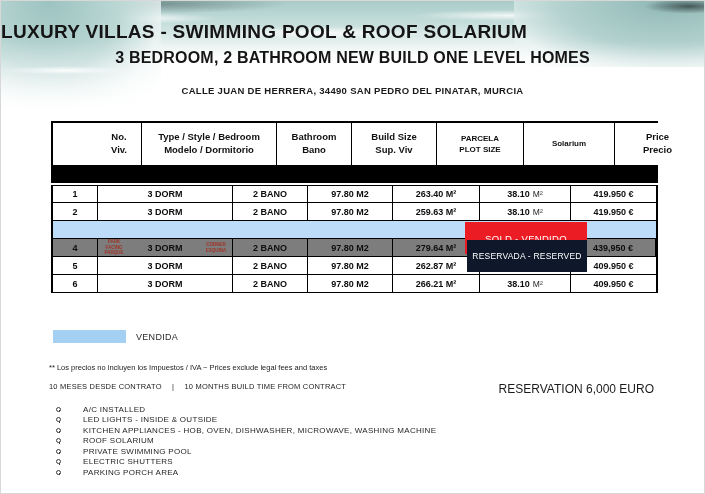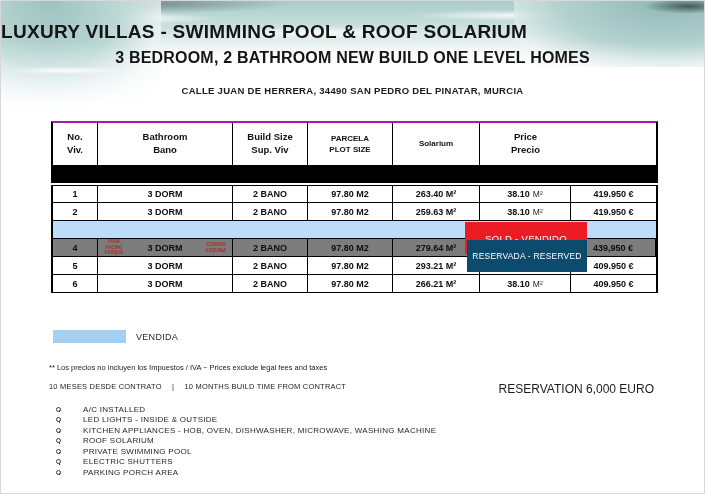--- a/index.html
+++ b/index.html
@@ -52,21 +52,21 @@
   }
 
   
   .tbl { position:absolute; left:50px; top:120px; width:607px; }
   .grid-row {
     display:grid;
     grid-template-columns:45px 135px 75px 85px 87px 91px 85px;
     border-left:2px solid #000; border-right:2px solid #000;
   }
   .thead {
-    border-top:2px solid #a21caf; border-bottom:2px solid #000; height:46px;
+    border-top:2px solid #000000; border-bottom:2px solid #000; height:46px;padding-left:44px;
   }
   .thead .cell { background:#fff; }
   .cell {
     display:flex; flex-direction:column; align-items:center; justify-content:center;
     border-right:1.5px solid #000; text-align:center; overflow:hidden;
   }
   .cell:last-child { border-right:none; }
   .h-main { font-size:9.5px; font-weight:700; color:#111; line-height:1.35; }
   .h-sub  { font-size:9.5px; font-weight:700; color:#111; line-height:1.35; }
   .h-small { font-size:8px; font-weight:700; color:#111; line-height:1.4; }
@@ -79,21 +79,21 @@
   .drow .cell { font-size:9px; font-weight:700; color:#0d0d0d; flex-direction:row; gap:3px; }
   .drow.sold-row { background:#bcdcf9; }
   .drow.sold-row .cell { border-right:none; }
   .drow.reserved-row { background:#7d7d7d; }
   .unit { font-weight:400; font-size:8.5px; color:#1f1f1f; }
   .badge {
     position:absolute; top:1px; height:32px; display:flex; align-items:center; justify-content:center;
     color:#fff; font-weight:400; z-index:3;
   }
   .badge-sold { left:412px; width:122px; background:#ec1c24; font-size:9.5px; letter-spacing:.3px; }
-  .badge-reserved { left:414px; width:120px; background:#0c4a6e; font-size:8.5px; letter-spacing:.2px; }
+  .badge-reserved { left:414px; width:120px; background:#0f172a; font-size:8.5px; letter-spacing:.2px; }
   .type-flex { display:flex; flex-direction:row; align-items:center; justify-content:space-between; width:100%; padding:0 3px; }
   .tag { font-size:4.5px; font-weight:700; color:#a03328; line-height:1.25; text-align:center; width:26px; }
 
   
   .legend { position:absolute; left:52px; top:329px; }
   .legend-row { display:flex; align-items:center; height:13px; }
   .swatch { width:73px; height:13px; }
   .legend-label { margin-left:10px; font-size:9px; color:#2a2a2a; letter-spacing:.3px; }
 
   
@@ -126,20 +126,24 @@
   <div class="title1">LUXURY VILLAS  -  SWIMMING POOL &amp; ROOF SOLARIUM</div>
   <div class="title2">3 BEDROOM, 2 BATHROOM NEW BUILD ONE LEVEL HOMES</div>
   <div class="address">CALLE JUAN DE HERRERA, 34490 SAN PEDRO DEL PINATAR, MURCIA</div>
 
   <div class="tbl">
 
     <div class="grid-row thead">
       <div class="cell">
         <span class="h-main">No.</span>
         <span class="h-sub">Viv.</span>
+      </div>
+      <div class="cell">
+        <span class="h-main">Type / Style / Bedroom</span>
+        <span class="h-sub">Modelo / Dormitorio</span>
       </div>
       <div class="cell">
         <span class="h-main">Bathroom</span>
         <span class="h-sub">Bano</span>
       </div>
       <div class="cell">
         <span class="h-main">Build Size</span>
         <span class="h-sub">Sup. Viv</span>
       </div>
       <div class="cell">
@@ -215,21 +219,21 @@
       <div class="cell"></div>
       <div class="cell">439,950 €</div>
       <div class="badge badge-reserved">RESERVADA - RESERVED</div>
     </div>
 
     <div class="grid-row drow">
       <div class="cell">5</div>
       <div class="cell">3 DORM</div>
       <div class="cell">2 BANO</div>
       <div class="cell">97.80 M2</div>
-      <div class="cell">293.21 M²</div>
+      <div class="cell">262.87 M²</div>
       <div class="cell">
         <span>38.10</span>
         <span class="unit">M²</span>
       </div>
       <div class="cell">409.950 €</div>
     </div>
 
     <div class="grid-row drow">
       <div class="cell">6</div>
       <div class="cell">3 DORM</div>

